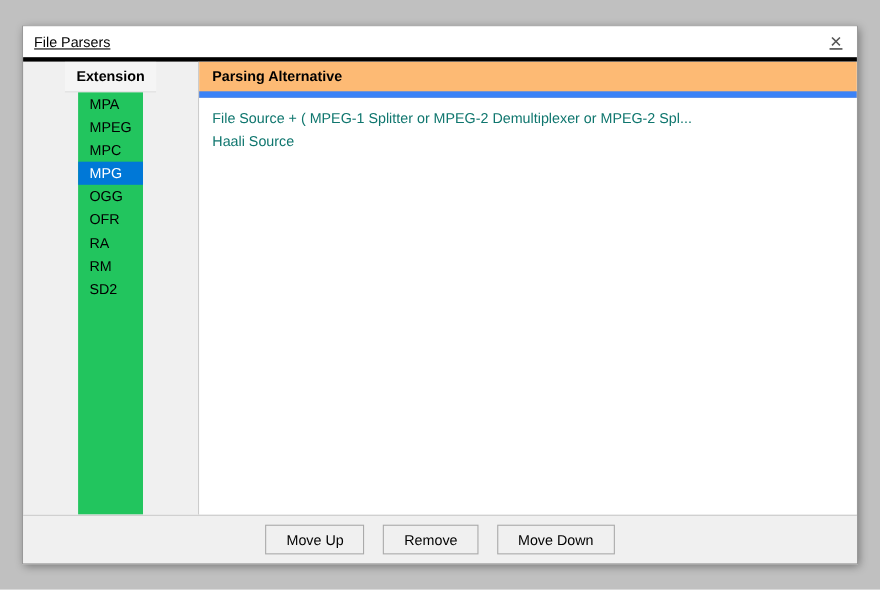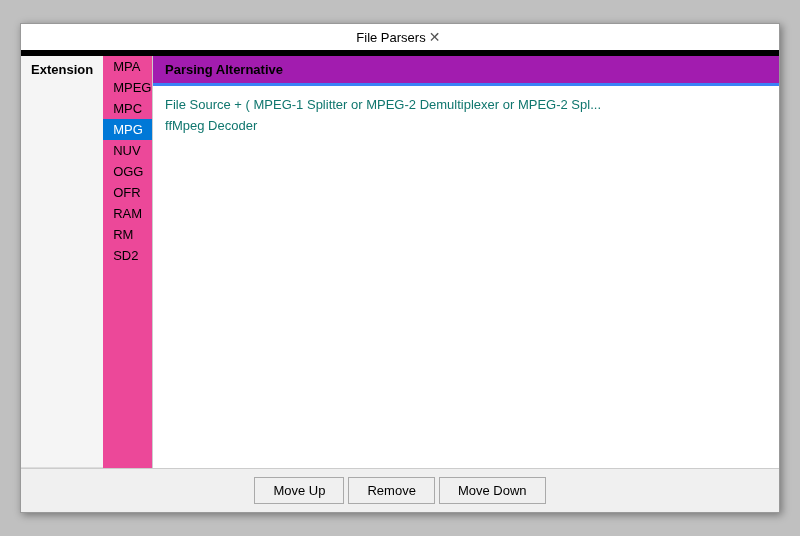--- a/index.html
+++ b/index.html
@@ -25,26 +25,27 @@
       border: 1px solid #999;
       box-shadow: 2px 2px 8px rgba(0,0,0,0.4);
       width: 760px;
       height: 490px;
       display: flex;
       flex-direction: column;
     }
 
     .title-bar {
       background: #fff;
-      border-bottom: 6px solid #000000;
+      border-bottom: 4px solid #000000;
       padding: 6px 10px;
       display: flex;
-      justify-content: center;
+      justify-content: space-between;
       align-items: center;
       height: 32px;
+      text-decoration: underline;
     }
 
     .title-bar-title {
       font-size: 13px;
       font-weight: normal;
       color: #000;
     }
 
     .close-btn {
       width: 18px;
@@ -59,40 +60,41 @@
       background: transparent;
     }
 
     .content {
       display: flex;
       flex: 1;
       overflow: hidden;
     }
 
     .left-panel {
-      width: 132px;
+      width: 160px;
       border-right: 1px solid #ccc;
       display: flex;
-      flex-direction: row;
-      overflow: hidden;
+      flex-direction: column;
+      overflow: hidden;
+      align-items: center;
     }
 
     .left-panel-header {
       padding: 6px 10px;
       font-weight: 600;
       border-bottom: 1px solid #ddd;
       background: #f5f5f5;
       color: #000;
     }
 
     .list-container {
       flex: 1;
       overflow-y: auto;
       display: flex;
-      background: #ec4899;
+      background: #22c55e;
     }
 
     .extension-list {
       flex: 1;
       overflow-y: scroll;
     }
 
     .extension-list::-webkit-scrollbar {
       width: 14px;
     }
@@ -122,43 +124,43 @@
     .right-panel {
       flex: 1;
       display: flex;
       flex-direction: column;
       overflow: hidden;
     }
 
     .right-panel-header {
       padding: 6px 12px;
       font-weight: 600;
-      border-bottom: 3px solid #3b82f6;
-      background: #a21caf;
+      border-bottom: 6px solid #3b82f6;
+      background: #fdba74;
       color: #000;
     }
 
     .right-panel-content {
       flex: 1;
       padding: 8px 12px;
       overflow-y: auto;
       background: #fff;
     }
 
     .parsing-item {
       padding: 3px 0;
       color: #0f766e;
     }
 
     .footer {
       padding: 8px 12px;
       border-top: 1px solid #ccc;
       display: flex;
       justify-content: center;
-      gap: 4px;
+      gap: 17px;
       background: #f0f0f0;
     }
 
     .btn {
       padding: 5px 18px;
       background: #f0f0f0;
       border: 1px solid #aaa;
       cursor: pointer;
       font-size: 13px;
       color: #000;
@@ -176,35 +178,34 @@
 
   <div class="content">
     <div class="left-panel">
       <div class="left-panel-header">Extension</div>
       <div class="list-container">
         <div class="extension-list" id="extension-list">
         <div class="list-item">MPA</div>
             <div class="list-item">MPEG</div>
             <div class="list-item">MPC</div>
             <div class="list-item selected">MPG</div>
-            <div class="list-item">NUV</div>
             <div class="list-item">OGG</div>
             <div class="list-item">OFR</div>
-            <div class="list-item">RAM</div>
+            <div class="list-item">RA</div>
             <div class="list-item">RM</div>
             <div class="list-item">SD2</div>
           </div>
       </div>
     </div>
 
     <div class="right-panel">
       <div class="right-panel-header">Parsing Alternative</div>
       <div class="right-panel-content" id="parsing-list">
       <div class="parsing-item">File Source +  ( MPEG-1 Splitter or MPEG-2 Demultiplexer or MPEG-2 Spl...</div>
-          <div class="parsing-item">ffMpeg Decoder</div>
+          <div class="parsing-item">Haali Source</div>
         </div>
     </div>
   </div>
 
   <div class="footer">
     <button class="btn">Move Up</button>
     <button class="btn">Remove</button>
     <button class="btn">Move Down</button>
   </div>
 </div>

